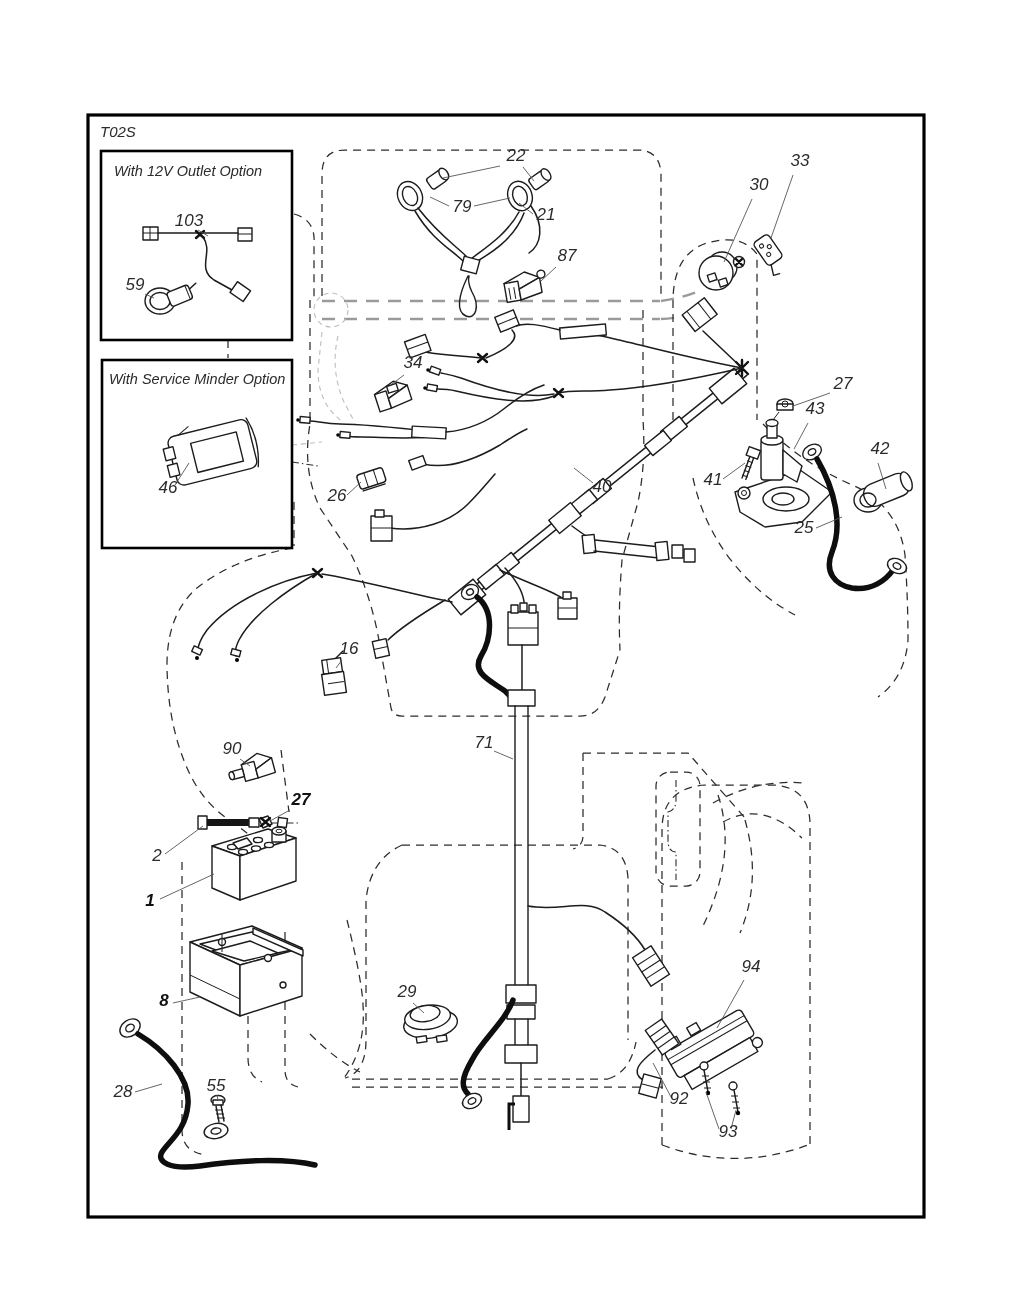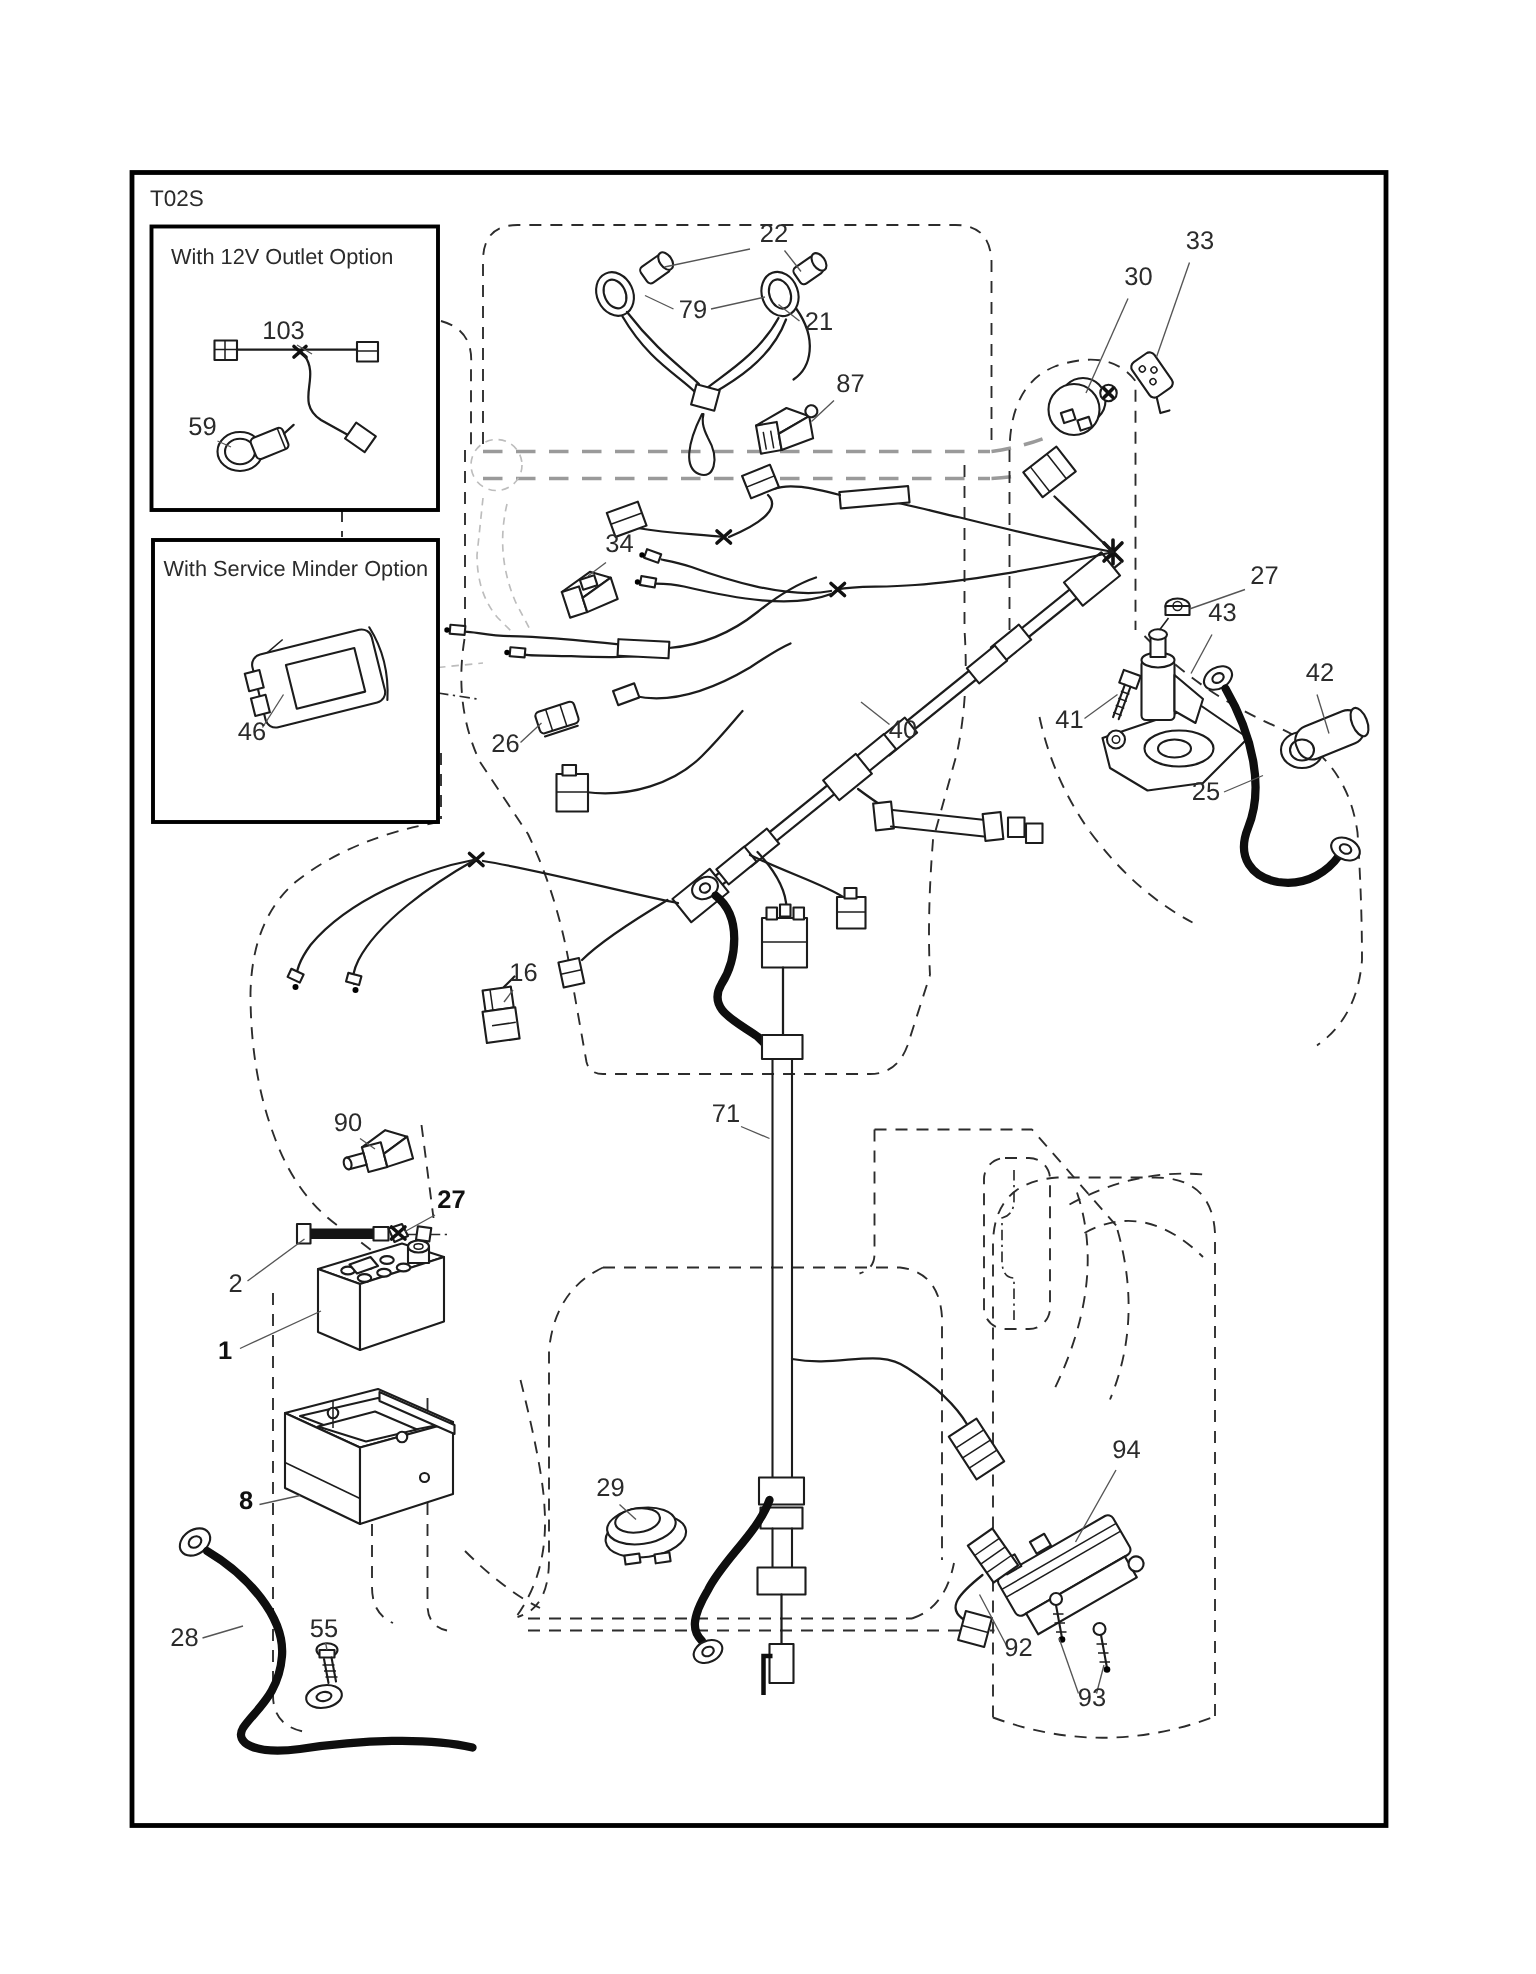--- a/index.html
+++ b/index.html
@@ -1,16 +1,16 @@
 <!DOCTYPE html>
 <html><head>
 <meta charset="utf-8">
 <style>
   html,body{margin:0;padding:0;background:#ffffff;}
-  .page{position:relative;width:1024px;height:1316px;background:#ffffff;overflow:hidden;}
+  .page{position:relative;width:1024px;height:1316px;background:#ffffff;overflow:hidden;font-style:italic;}
   svg{position:absolute;left:0;top:0;}
   svg text{font-family:"Liberation Sans",sans-serif;fill:#2b2b2b;}
   .code-label{font-size:15px;}
   .box-title{font-size:14.5px;}
   .callout{font-size:17px;text-anchor:middle;}
   .callout.bold{font-weight:bold;fill:#111;}
   .leader{stroke:#555;stroke-width:0.9;fill:none;}
   .ln{stroke:#1c1c1c;stroke-width:1.4;fill:none;stroke-linecap:round;stroke-linejoin:round;}
   .lnf{stroke:#1c1c1c;stroke-width:1.4;fill:#ffffff;stroke-linejoin:round;}
   .thin{stroke:#1c1c1c;stroke-width:1;fill:none;}

